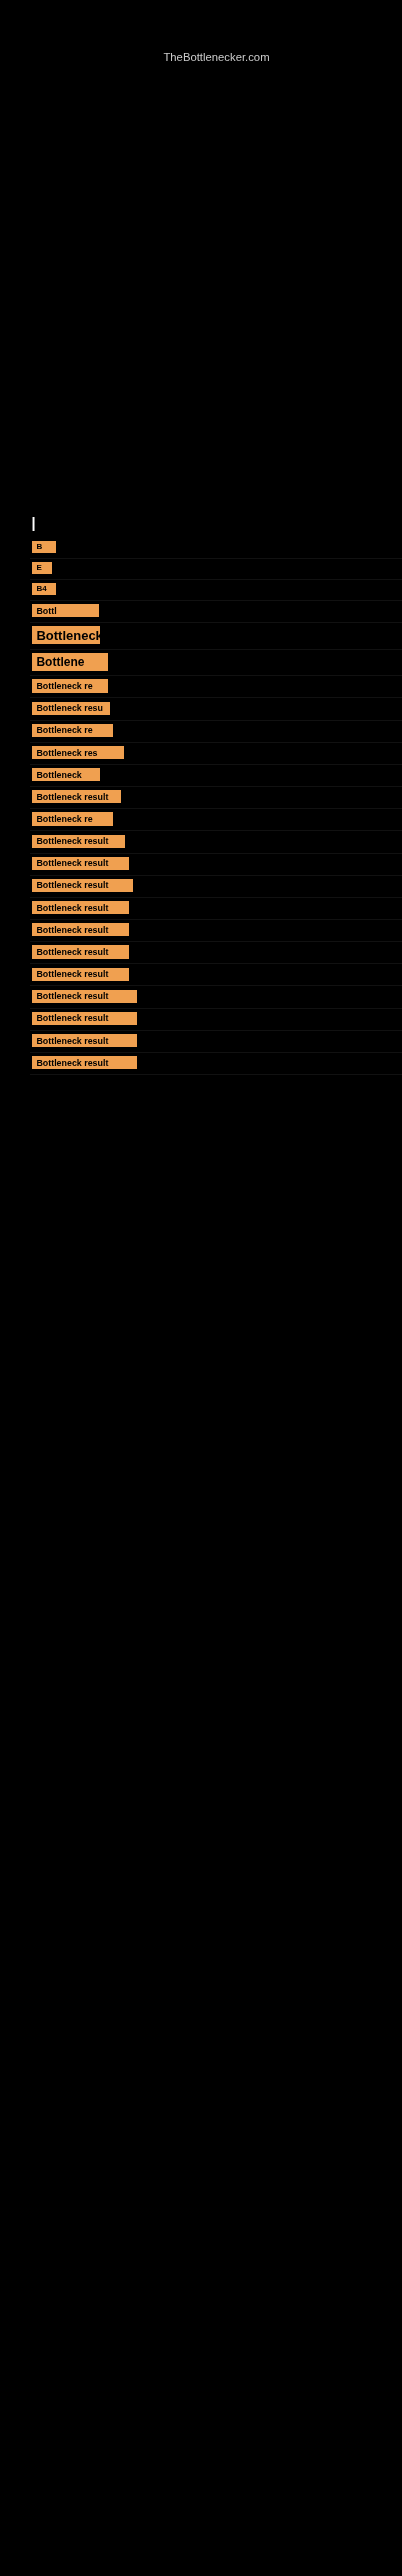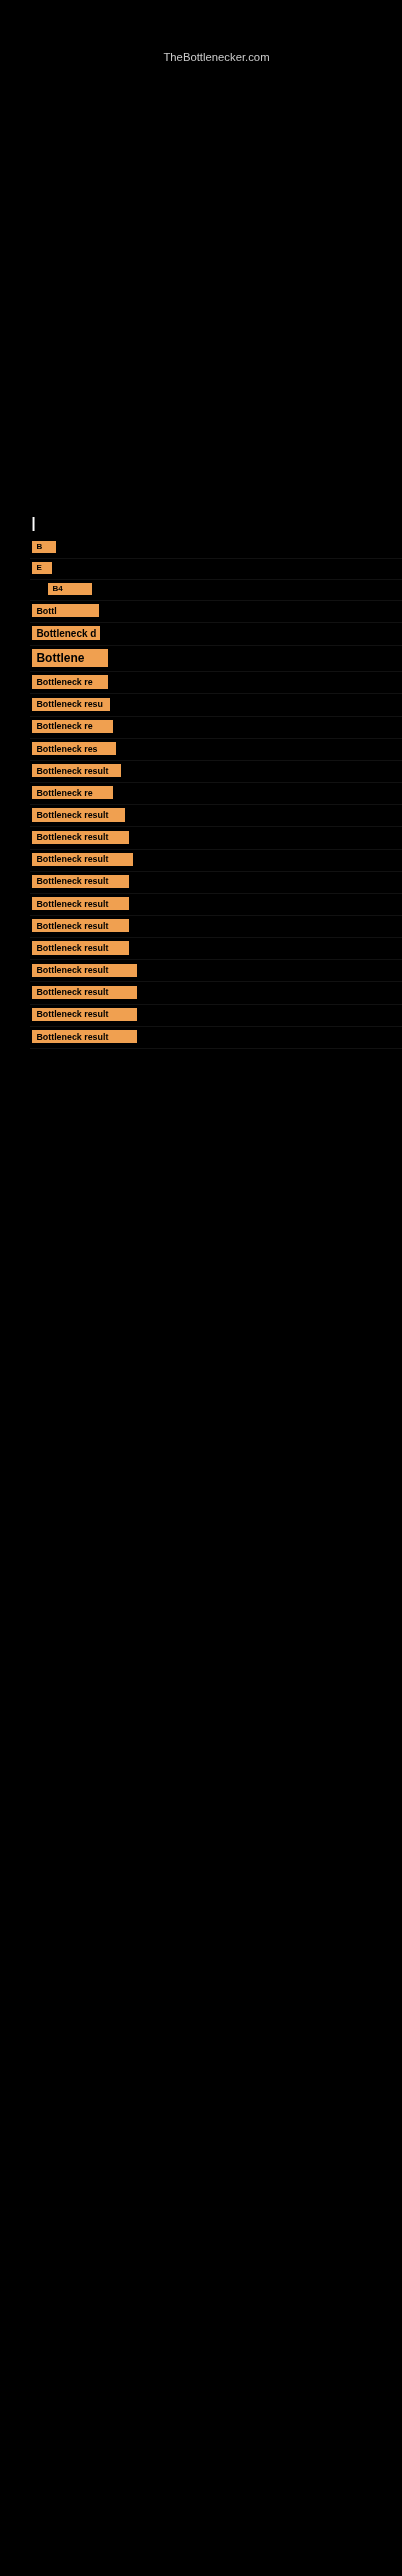--- a/index.html
+++ b/index.html
@@ -45,28 +45,28 @@
     }
     .cursor-indicator {
       color: #ffffff;
       font-size: 14.5px;
       font-weight: bold;
       padding: 6.4px 1.6px;
     }
     
     .row-b1 .result-label { width: 24px; font-size: 8px; }
     .row-b2 .result-label { width: 20px; font-size: 8px; }
-    .row-b3 .result-label { width: 44px; font-size: 8px; margin-left: 16px; }
+    .row-b3 .result-label { width: 24px; font-size: 8px; }
     .row-b4 .result-label { width: 67px; font-size: 8.9px; }
-    .row-b5 .result-label { width: 68px; font-size: 10px; }
+    .row-b5 .result-label { width: 68px; font-size: 13px; }
     .row-b6 .result-label { width: 76px; font-size: 12px; }
     .row-b7 .result-label { width: 76px; font-size: 8.9px; }
     .row-b8 .result-label { width: 78px; font-size: 8.9px; }
     .row-b9 .result-label { width: 81px; font-size: 8.9px; }
-    .row-b10 .result-label { width: 84px; font-size: 8.9px; }
+    .row-b10 .result-label { width: 92px; font-size: 8.9px; }
     .row-b11 .result-label { width: 68px; font-size: 8.9px; }
     .row-b12 .result-label { width: 89px; font-size: 8.9px; }
     .row-b13 .result-label { width: 81px; font-size: 8.9px; }
     .row-b14 .result-label { width: 93px; font-size: 8.9px; }
     .row-b15 .result-label { width: 97px; font-size: 8.9px; }
     .row-b16 .result-label { width: 101px; font-size: 8.9px; }
     .row-b17 .result-label { width: 97px; font-size: 8.9px; }
     .row-b18 .result-label { width: 97px; font-size: 8.9px; }
     .row-b19 .result-label { width: 97px; font-size: 8.9px; }
     .row-b20 .result-label { width: 97px; font-size: 8.9px; }
@@ -113,20 +113,23 @@
     </div>
     <div class="result-row row-b8">
       <span class="result-label">Bottleneck resu</span>
     </div>
     <div class="result-row row-b9">
       <span class="result-label">Bottleneck re</span>
     </div>
     <div class="result-row row-b10">
       <span class="result-label">Bottleneck res</span>
     </div>
+    <div class="result-row row-b11">
+      <span class="result-label">Bottleneck</span>
+    </div>
     <div class="result-row row-b12">
       <span class="result-label">Bottleneck result</span>
     </div>
     <div class="result-row row-b13">
       <span class="result-label">Bottleneck re</span>
     </div>
     <div class="result-row row-b14">
       <span class="result-label">Bottleneck result</span>
     </div>
     <div class="result-row row-b15">

